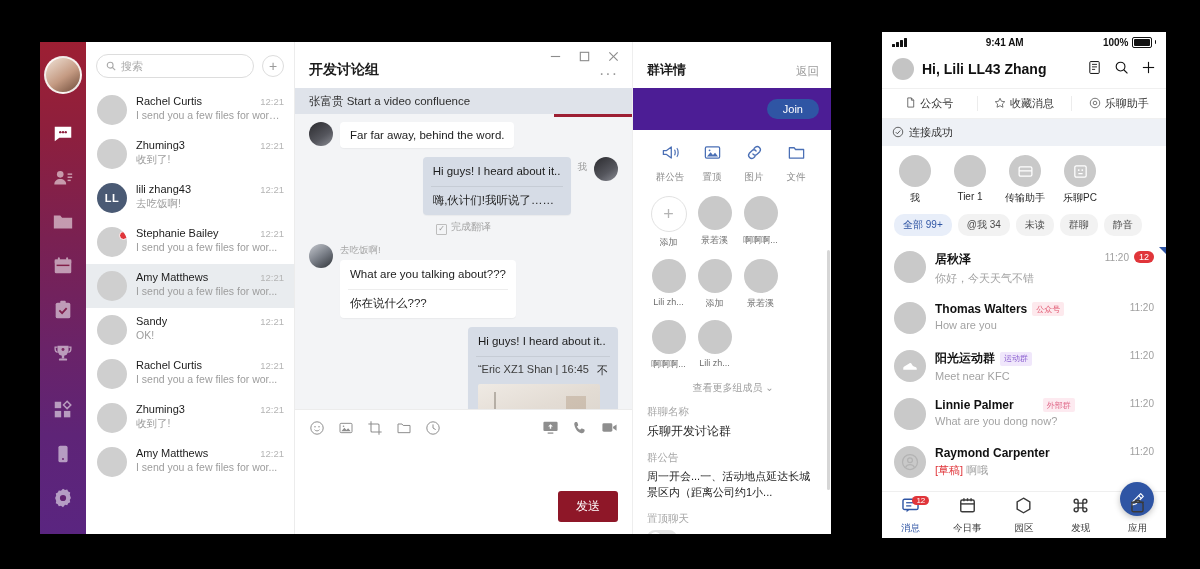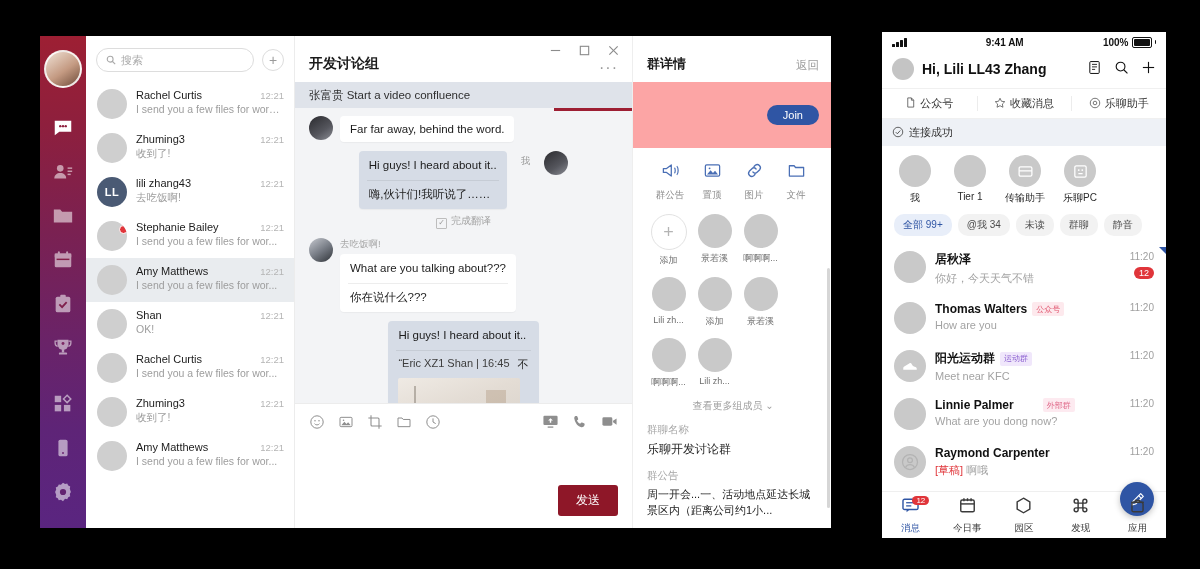--- a/index.html
+++ b/index.html
@@ -1,20 +1,20 @@
 <!DOCTYPE html>
 <html><head>
 <meta charset="utf-8">
 <style>
   html,body{margin:0;padding:0;background:#000;}
   body{width:1200px;height:569px;overflow:hidden;font-family:"Liberation Sans","DejaVu Sans",sans-serif;}
   .stage{position:relative;width:1200px;height:569px;background:#000;}
 
   
-  .desktop{position:absolute;left:40px;top:36px;width:791px;height:492px;background:#fff;display:flex;overflow:hidden;}
+  .desktop{position:absolute;left:40px;top:42px;width:791px;height:492px;background:#fff;display:flex;overflow:hidden;}
 
   
   .rail{width:46px;flex:0 0 46px;background:linear-gradient(180deg,#9d1f33 0%,#8e1f3d 18%,#7a2152 40%,#6a2368 62%,#5e2477 80%,#5a2580 100%);display:flex;flex-direction:column;align-items:center;padding-top:14px;position:relative;}
   .rail .avatar{width:34px;height:34px;border-radius:50%;overflow:hidden;border:2px solid rgba(255,255,255,.85);margin-bottom:18px;}
   .rail-icon{width:26px;height:26px;margin:9px 0;display:flex;align-items:center;justify-content:center;opacity:.55;}
   .rail-icon.active{opacity:1;}
   .rail-icon svg{display:block;}
   .rail-spacer{flex:1;}
   .rail-bottom{padding-bottom:14px;display:flex;flex-direction:column;align-items:center;}
 
@@ -39,21 +39,21 @@
   .chat{width:337px;flex:0 0 337px;display:flex;flex-direction:column;background:#f3f4f6;position:relative;}
   .winbtns{position:absolute;top:8px;right:12px;display:flex;gap:16px;color:#8c8c8c;z-index:5;}
   .winbtns span{width:13px;height:13px;display:flex;align-items:center;justify-content:center;}
   .chat-head{height:46px;background:#fff;display:flex;align-items:flex-end;justify-content:space-between;padding:0 14px 9px 14px;box-sizing:border-box;}
   .chat-title{font-size:14px;color:#1b1b1b;font-weight:600;}
   .chat-more{color:#9b9b9b;font-size:16px;letter-spacing:1px;line-height:10px;}
   .notice{background:#dfe3ea;height:26px;display:flex;align-items:center;padding:0 14px;font-size:11.5px;color:#2f2f2f;}
   .msgs{flex:1;padding:8px 14px 0 14px;overflow:hidden;position:relative;}
   .redbar{position:absolute;top:0;right:0;width:78px;height:3px;background:#9d1f33;}
   .row{display:flex;margin-bottom:9px;align-items:flex-start;gap:7px;}
-  .row.me{justify-content:center;gap:14px;}
+  .row.me{justify-content:flex-end;}
   .av{width:24px;height:24px;border-radius:50%;flex:0 0 24px;overflow:hidden;background:#bdbdbd;}
   .bub{background:#fff;border-radius:4px;padding:7px 10px;font-size:11.5px;color:#1c1c1c;max-width:205px;box-shadow:0 1px 1px rgba(0,0,0,.04);}
   .bub.blue{background:#d6dce6;}
   .bub .sep{height:1px;background:rgba(0,0,0,.07);margin:6px -2px;}
   .bub .ln{line-height:1.35;}
   .meTag{font-size:9.5px;color:#9a9a9a;align-self:flex-start;margin-top:4px;}
   .prelbl{font-size:9.5px;color:#a5a5a5;margin-bottom:3px;}
   .transl{font-size:10px;color:#a3a3a3;text-align:center;margin:-4px 0 9px 0;}
   .transl .ck{display:inline-block;width:9px;height:9px;border:1px solid #bdbdbd;border-radius:1px;margin-right:4px;vertical-align:-1px;color:#9a9a9a;font-size:8px;line-height:8px;text-align:center;}
   .quote{display:flex;justify-content:space-between;gap:8px;font-size:11px;color:#3c3c3c;}
@@ -65,21 +65,21 @@
   .ctools{display:flex;align-items:center;justify-content:space-between;padding:9px 14px 0 14px;}
   .ctools .grp{display:flex;gap:13px;align-items:center;color:#8e8e8e;}
   .sendwrap{flex:1;position:relative;}
   .sendbtn{position:absolute;right:14px;bottom:12px;background:#8e1728;color:#fff;font-size:12px;padding:7px 18px;border-radius:3px;}
 
   
   .detail{flex:1;background:#fff;display:flex;flex-direction:column;position:relative;border-left:1px solid #eee;}
   .d-head{height:46px;display:flex;align-items:flex-end;justify-content:space-between;padding:0 14px 9px 14px;box-sizing:border-box;}
   .d-title{font-size:13px;color:#1b1b1b;font-weight:600;}
   .d-back{font-size:11.5px;color:#9c9c9c;}
-  .d-join{background:#fca5a5;height:34px;display:flex;align-items:center;justify-content:flex-end;padding:16px 14px;}
+  .d-join{background:#4c1d95;height:34px;display:flex;align-items:center;justify-content:flex-end;padding:4px 14px;}
   .joinbtn{background:#2f55a4;color:#fff;font-size:11px;border-radius:11px;padding:4px 16px;}
   .d-body{flex:1;overflow:hidden;padding:0 14px;position:relative;}
   .quickrow{display:flex;justify-content:space-between;padding:13px 2px 4px 2px;}
   .quick{display:flex;flex-direction:column;align-items:center;gap:5px;width:42px;}
   .quick .lb{font-size:9.5px;color:#8b8b8b;}
   .memgrid{display:flex;flex-wrap:wrap;gap:3px;padding-top:8px;}
   .mem{width:43px;display:flex;flex-direction:column;align-items:center;gap:4px;margin-bottom:7px;}
   .mem .mava{width:34px;height:34px;border-radius:50%;overflow:hidden;background:#c9c9c9;}
   .mem .mlb{font-size:9px;color:#6f6f6f;max-width:43px;white-space:nowrap;overflow:hidden;text-overflow:ellipsis;text-align:center;}
   .addcirc{width:34px;height:34px;border-radius:50%;border:1px solid #e2e2e2;display:flex;align-items:center;justify-content:center;color:#b4b4b4;font-size:18px;line-height:1;}
@@ -121,21 +121,21 @@
   .mrow .mav{width:32px;height:32px;border-radius:50%;flex:0 0 32px;overflow:hidden;background:#c9c9c9;}
   .mrow .mb{flex:1;min-width:0;}
   .mrow .r1{display:flex;align-items:center;gap:5px;}
   .mrow .nm{font-size:12px;color:#111;font-weight:700;white-space:nowrap;overflow:hidden;text-overflow:ellipsis;}
   .tag{font-size:8px;padding:1.5px 4px;border-radius:2px;white-space:nowrap;}
   .tag.pink{background:#fde9ed;color:#e0556e;}
   .tag.purple{background:#f0e7fb;color:#8a5fd0;}
   .tag.lpink{background:#fdeaf0;color:#e06a8a;margin-left:24px;}
   .mrow .r2{font-size:11px;color:#a3a3a3;margin-top:3px;white-space:nowrap;overflow:hidden;text-overflow:ellipsis;}
   .mrow .r2 .draft{color:#e0353a;}
-  .mrow .right{display:flex;flex-direction:column;align-items:flex-end;gap:5px;flex:0 0 auto;}
+  .mrow .right{display:flex;flex-direction:row;align-items:flex-end;gap:5px;flex:0 0 auto;}
   .mrow .tm{font-size:10px;color:#9f9f9f;}
   .badge{background:#e0353a;color:#fff;font-size:9px;border-radius:8px;padding:1px 5px;min-width:8px;text-align:center;}
   .corner{position:absolute;right:0;top:4px;width:0;height:0;border-left:7px solid transparent;border-top:7px solid #2f55a4;}
   .fab{position:absolute;right:12px;bottom:22px;width:34px;height:34px;border-radius:50%;background:#2f55a4;display:flex;align-items:center;justify-content:center;box-shadow:0 2px 6px rgba(0,0,0,.25);}
   .tabbar{height:46px;border-top:1px solid #efefef;display:flex;background:#fff;}
   .tb{flex:1;display:flex;flex-direction:column;align-items:center;justify-content:center;gap:3px;position:relative;color:#3a3a3a;}
   .tb .lb{font-size:9.5px;}
   .tb.act{color:#2f55a4;}
   .tb .bdg{position:absolute;top:4px;left:50%;margin-left:2px;background:#e0353a;color:#fff;font-size:8px;border-radius:7px;padding:0 4px;}
 
@@ -301,21 +301,21 @@
                 <span class="nm">Amy Matthews</span>
                 <span class="tm">12:21</span>
               </div>
               <div class="l2">I send you a few files for wor...</div>
             </div>
           </div>
           <div class="conv">
             <div class="ava p8"></div>
             <div class="body">
               <div class="l1">
-                <span class="nm">Shan</span>
+                <span class="nm">Sandy</span>
                 <span class="tm">12:21</span>
               </div>
               <div class="l2">OK!</div>
             </div>
           </div>
           <div class="conv">
             <div class="ava p6"></div>
             <div class="body">
               <div class="l1">
                 <span class="nm">Rachel Curtis</span>

